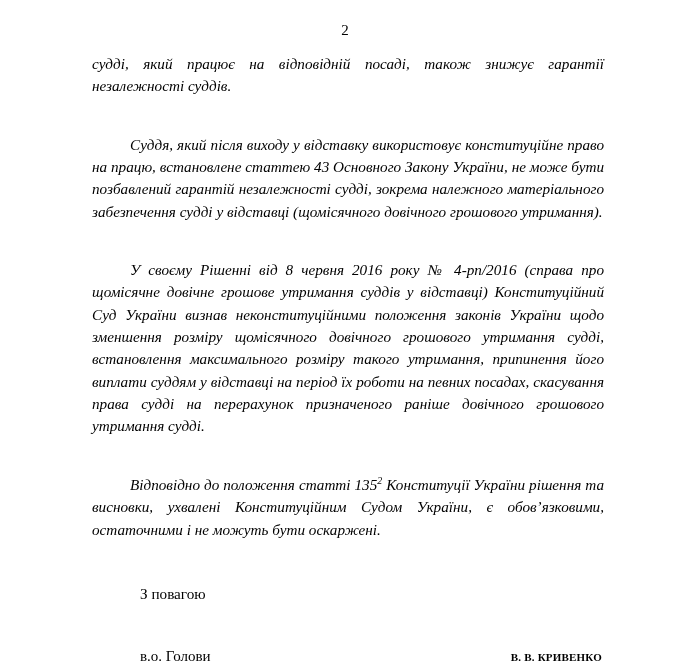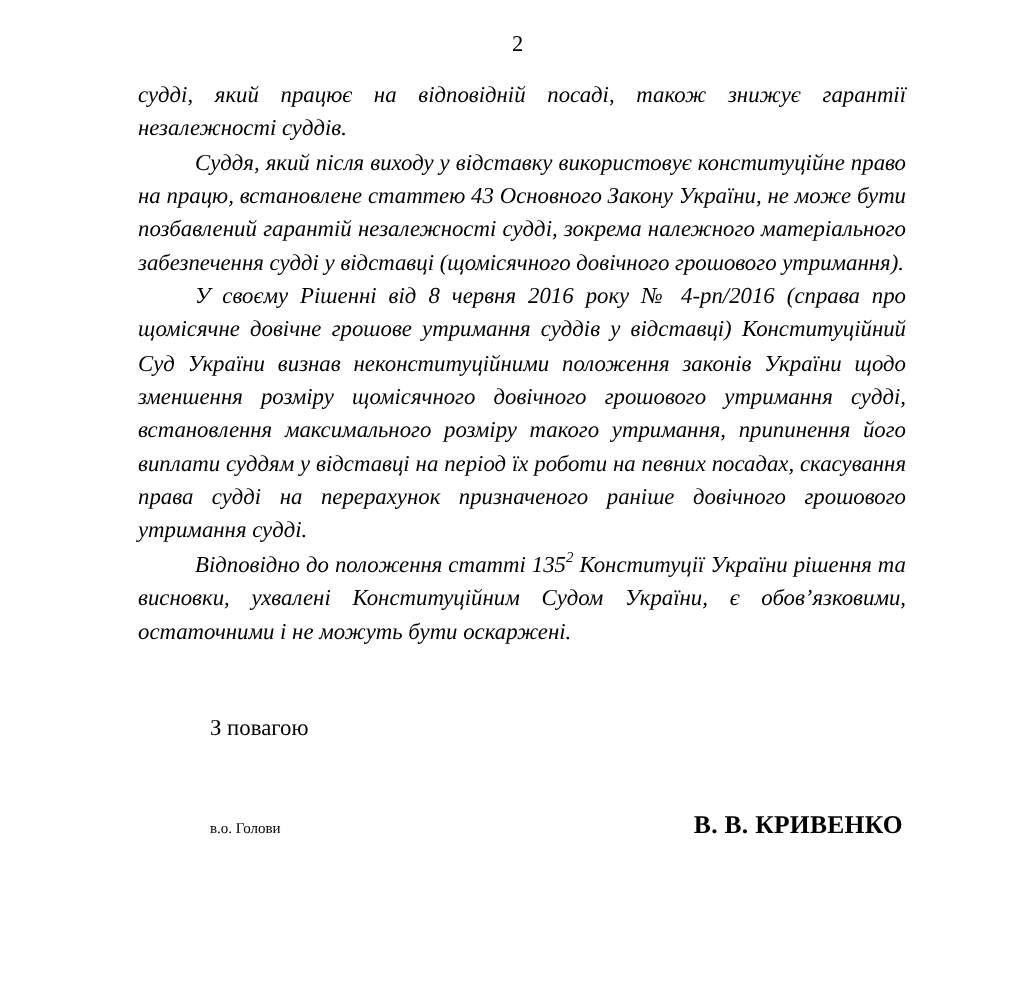--- a/index.html
+++ b/index.html
@@ -36,20 +36,21 @@
   p.para {
     margin: 0 0 0 0;
     font-size: 15.2px;
     line-height: 1.47;
     text-align: justify;
     text-justify: inter-word;
     hyphens: none;
   }
   p.indent {
     text-indent: 38px;
+    margin-top: 36px;
   }
   .sup {
     font-size: 10px;
     vertical-align: super;
     line-height: 0;
   }
   .signature-block {
     margin: 0 86px 4px 92px;
   }
   .closing {
@@ -57,26 +58,26 @@
     margin-top: 44px;
     margin-left: 48px;
   }
   .sign-row {
     margin-top: 45px;
     display: flex;
     align-items: baseline;
     justify-content: space-between;
   }
   .sign-title {
-    font-size: 10px;
+    font-size: 15px;
     margin-left: 48px;
     text-align: right;
   }
   .sign-name {
-    font-size: 17px;
+    font-size: 11px;
     font-weight: bold;
     letter-spacing: 0.2px;
     margin-right: 2px;
   }
 </style>
 </head>
 <body>
 
 <div class="page">
 

